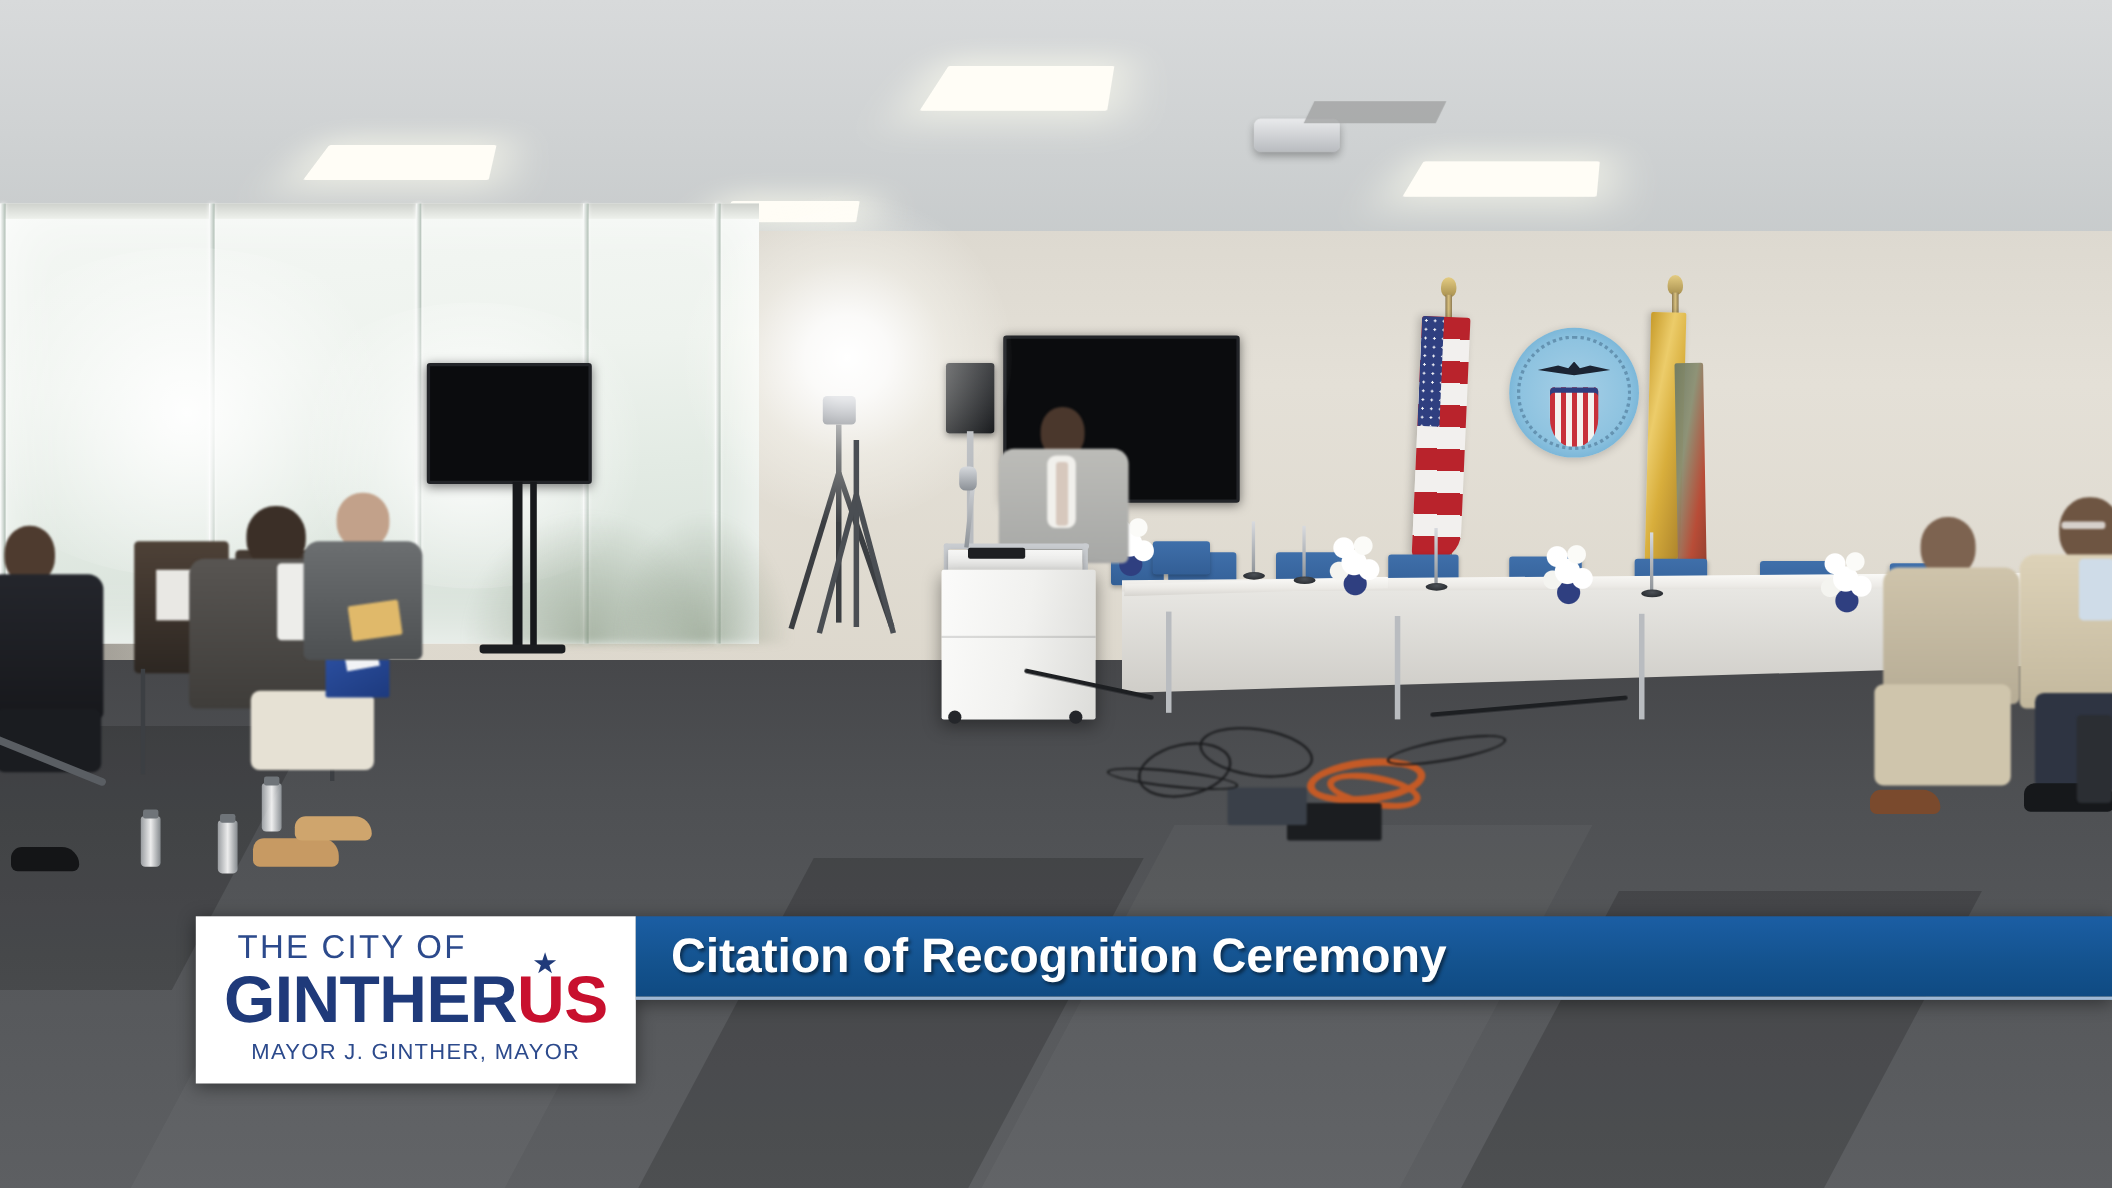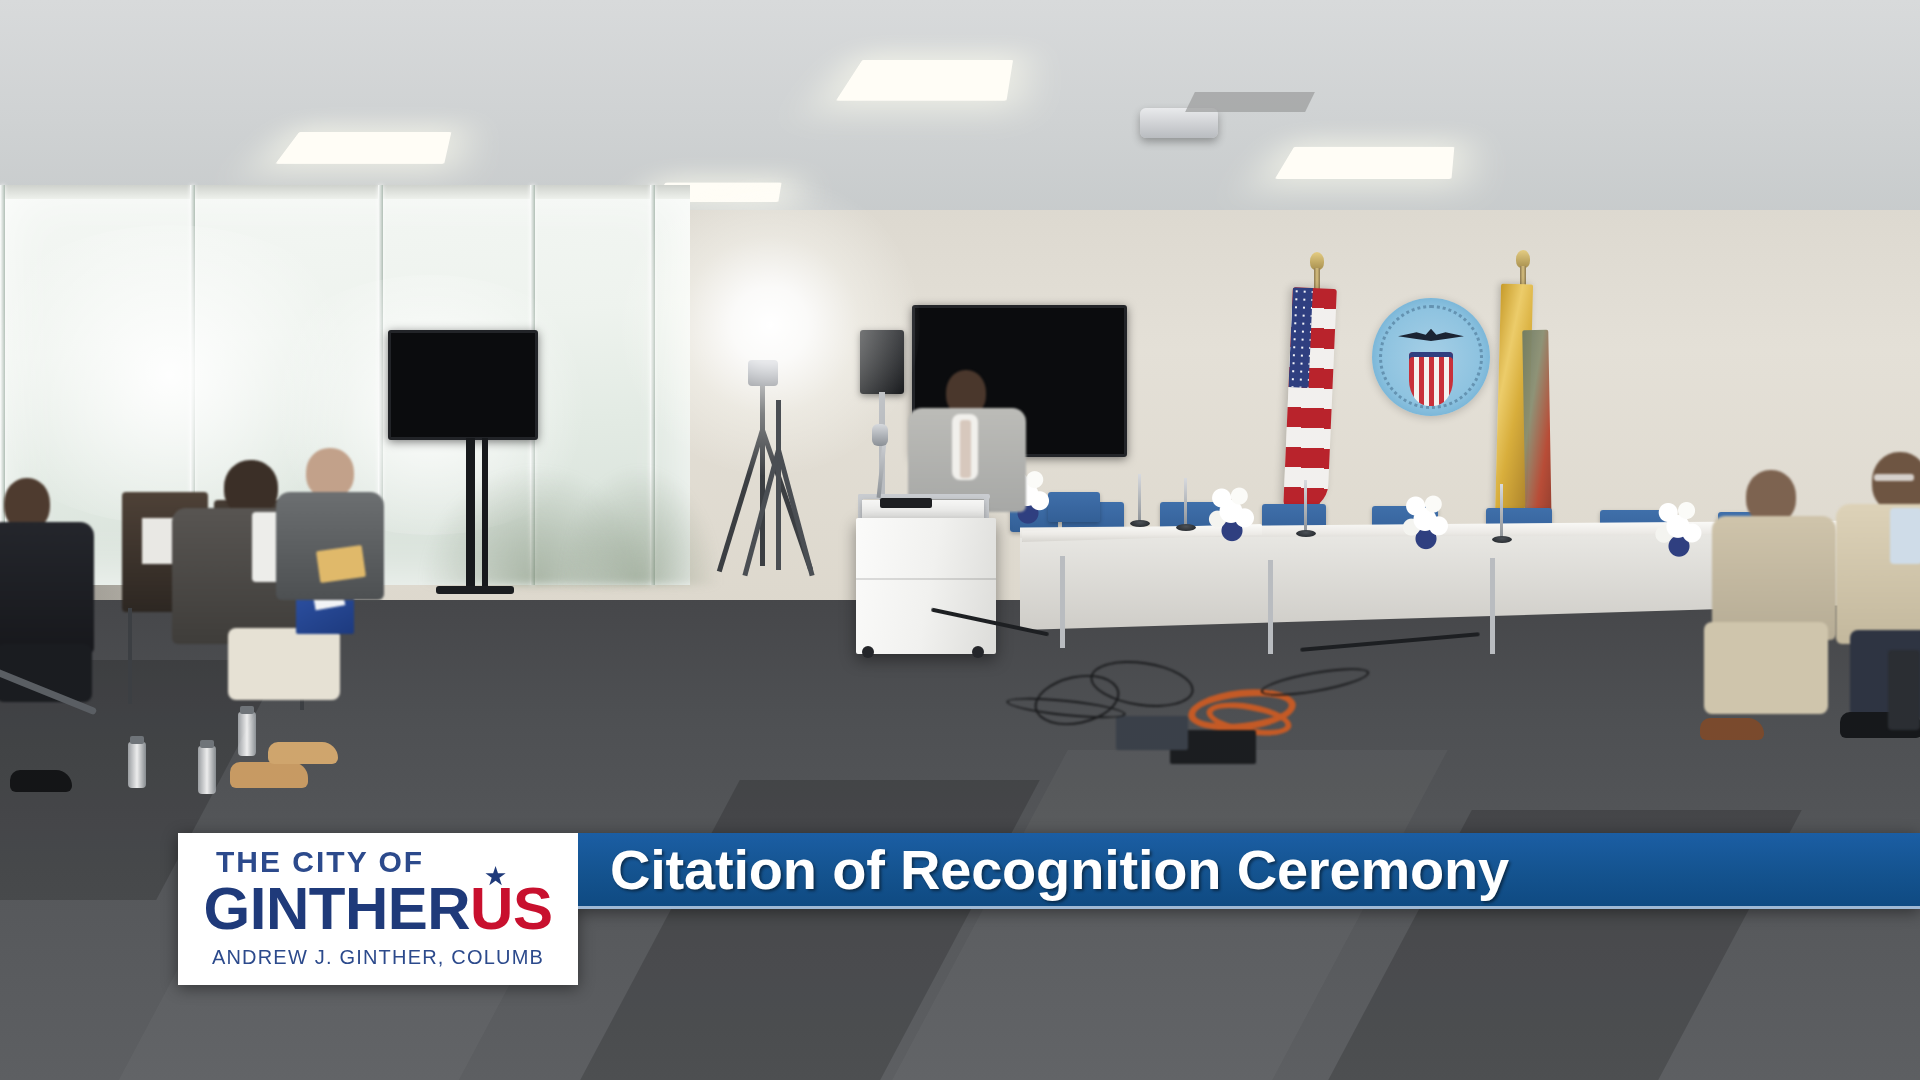--- a/index.html
+++ b/index.html
@@ -294,21 +294,21 @@
     filter: drop-shadow(0 3px 8px rgba(0,0,0,.45));
   }
   #logo-box {
     width: 400px;
     background: #ffffff;
     display: flex; flex-direction: column;
     align-items: center; justify-content: center;
     padding: 10px 6px 12px;
   }
   #logo-line1 {
-    font-size: 30px; letter-spacing: 2.0px; font-weight: 700;
+    font-size: 30px; letter-spacing: 2.0px; font-weight: 400;
     color: #2c4a8c; line-height: 1;
     align-self: flex-start; margin-left: 32px;
   }
   #logo-line2 {
     font-size: 60px; font-weight: 700; letter-spacing: -0.5px;
     line-height: 1; margin-top: 2px; white-space: nowrap;
     position: relative;
   }
   #logo-line2 .blue { color: #1f3a7a; }
   #logo-line2 .red  { color: #c8102e; }
@@ -327,21 +327,21 @@
   }
   #title-bar {
     flex: 0 0 76px;
     background: linear-gradient(180deg,#1b5ea4 0%,#14538f 55%,#0f4a82 100%);
     display: flex; align-items: center;
     padding-left: 32px;
     border-bottom: 3px solid #9fb8d4;
   }
   #title-text {
     color: #ffffff;
-    font-size: 56px; font-weight: 700;
+    font-size: 44px; font-weight: 700;
     letter-spacing: -0.2px;
     text-shadow: 2px 2px 3px rgba(0,0,0,.45);
     white-space: nowrap;
   }
   #sub-bar {
     flex: 1;
     background: linear-gradient(180deg,#1a62ac 0%,#125architecture 0%,#115394 100%);
     background: linear-gradient(180deg,#1a62ac 0%,#115394 100%);
     display: flex; align-items: center; justify-content: space-between;
     padding: 0 42px 0 32px;
@@ -560,21 +560,21 @@
   <div class="layer" style="left:1300px;top:640px;width:180px;height:4px;background:#1d1f22;transform:rotate(-5deg);border-radius:3px;filter:blur(.7px);"></div>
 
   <div id="lower-third">
 
     <div id="logo-box">
       <div id="logo-line1">THE CITY OF</div>
       <div id="logo-line2">
         <span class="blue">GINTHER</span><span class="red">US</span>
         <span id="logo-star">★</span>
       </div>
-      <div id="logo-line3">ANDREW J. GINTHER, COLUMB</div>
+      <div id="logo-line3">MAYOR J. GINTHER, MAYOR</div>
     </div>
 
     <div id="text-box">
       <div id="title-bar">
         <span id="title-text">Citation of Recognition Ceremony</span>
       </div>
     </div>
 
   </div>
 

